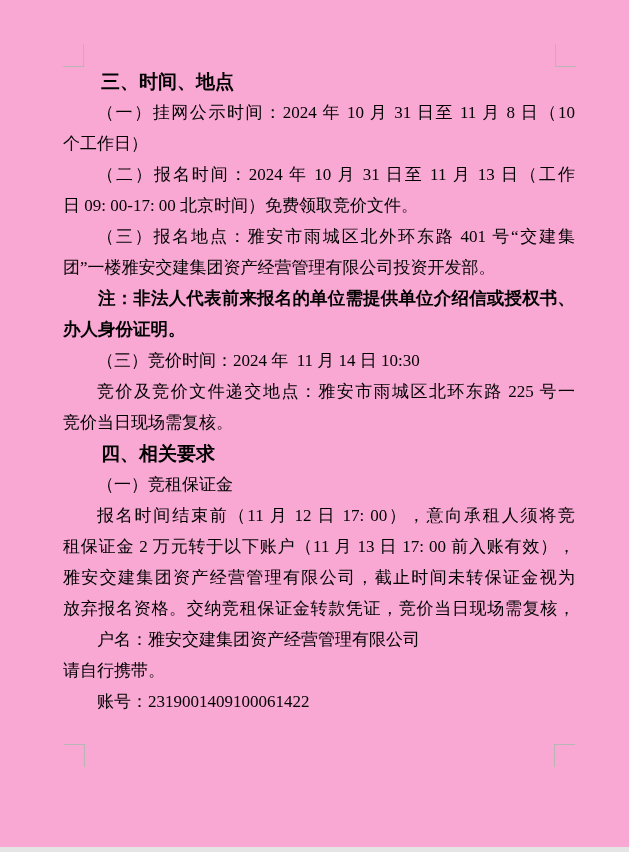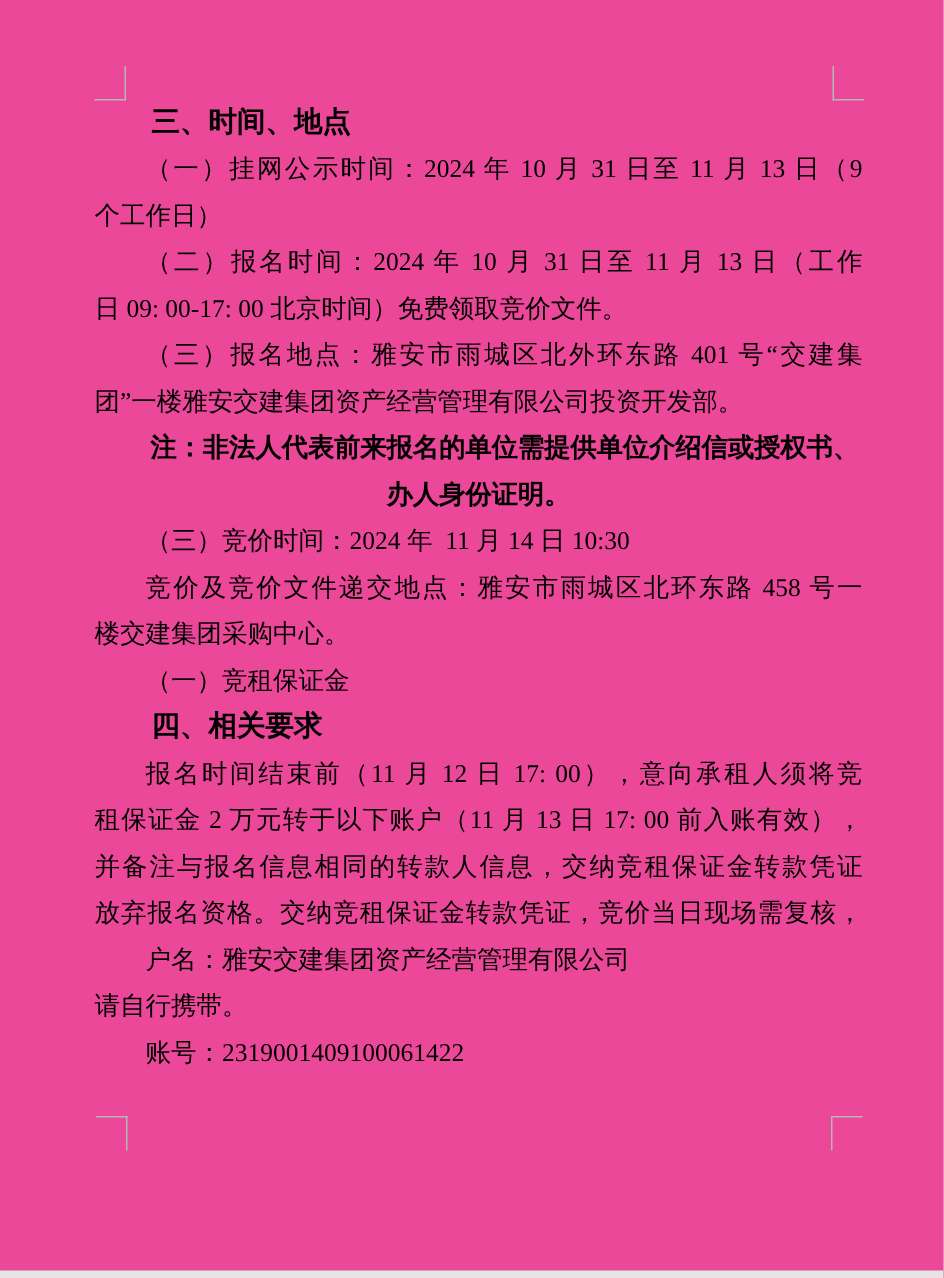--- a/index.html
+++ b/index.html
@@ -11,21 +11,21 @@
     height: 852px;
     position: relative;
     overflow: hidden;
     background: #ffffff;
     font-family: "Liberation Serif", "DejaVu Serif", serif;
     color: #000000;
   }
   .page {
     position: absolute;
     inset: 0;
-    background: #ec4899;
+    background: #f9a8d4;
   }
   .content {
     position: absolute;
     left: 63px;
     top: 66px;
     width: 512px;
   }
   .line {
     height: 31px;
     line-height: 31px;
@@ -41,21 +41,20 @@
   }
   .line.heading {
     font-family: "Liberation Sans", "DejaVu Sans", sans-serif;
     font-weight: bold;
     font-size: 19px;
   }
   .line.bold {
     font-family: "Liberation Sans", "DejaVu Sans", sans-serif;
     font-weight: bold;
     font-size: 17.5px;
-    text-align: center;
   }
   .mark {
     position: absolute;
     width: 20px;
     height: 22px;
     pointer-events: none;
   }
   .mark.tl { left: 63px;  top: 44px;  border-right: 1px solid var(--crop, #b6b6b6); border-bottom: 1px solid var(--crop, #b6b6b6); }
   .mark.tr { left: 555px; top: 44px;  border-left: 1px solid var(--crop, #b6b6b6);  border-bottom: 1px solid var(--crop, #b6b6b6); }
   .mark.bl { left: 64px;  top: 744px; border-top: 1px solid var(--crop, #b6b6b6);   border-right: 1px solid var(--crop, #b6b6b6); }
@@ -73,36 +72,36 @@
 <body style="color: rgb(0, 0, 0); background: rgb(255, 255, 255);">
 
 <div class="page">
   <div class="mark tl"></div>
   <div class="mark tr"></div>
   <div class="mark bl"></div>
   <div class="mark br"></div>
 
   <div class="content">
       <div class="line heading indent">三、时间、地点</div>
-      <div class="line indent justify">（一）挂网公示时间：2024 年 10 月  31 日至 11 月 13 日（9</div>
+      <div class="line indent justify">（一）挂网公示时间：2024 年 10 月  31 日至 11 月 8 日（10</div>
       <div class="line">个工作日）</div>
       <div class="line indent justify">（二）报名时间：2024 年 10 月  31 日至 11 月 13 日（工作</div>
       <div class="line">日 09: 00-17: 00 北京时间）免费领取竞价文件。</div>
       <div class="line indent justify">（三）报名地点：雅安市雨城区北外环东路 401 号“交建集</div>
       <div class="line">团”一楼雅安交建集团资产经营管理有限公司投资开发部。</div>
       <div class="line bold indent justify">注：非法人代表前来报名的单位需提供单位介绍信或授权书、经</div>
       <div class="line bold">办人身份证明。</div>
       <div class="line indent">（三）竞价时间：2024 年  11 月 14 日 10:30</div>
-      <div class="line indent justify">竞价及竞价文件递交地点：雅安市雨城区北环东路 458 号一</div>
-      <div class="line">楼交建集团采购中心。</div>
+      <div class="line indent justify">竞价及竞价文件递交地点：雅安市雨城区北环东路 225 号一</div>
+      <div class="line">竞价当日现场需复核。</div>
+      <div class="line heading indent">四、相关要求</div>
       <div class="line indent">（一）竞租保证金</div>
-      <div class="line heading indent">四、相关要求</div>
       <div class="line indent justify">报名时间结束前（11 月 12 日 17: 00），意向承租人须将竞</div>
       <div class="line justify">租保证金 2 万元转于以下账户（11 月 13 日 17: 00 前入账有效），</div>
-      <div class="line justify">并备注与报名信息相同的转款人信息，交纳竞租保证金转款凭证</div>
+      <div class="line justify">雅安交建集团资产经营管理有限公司，截止时间未转保证金视为</div>
       <div class="line justify">放弃报名资格。交纳竞租保证金转款凭证，竞价当日现场需复核，</div>
       <div class="line indent">户名：雅安交建集团资产经营管理有限公司</div>
       <div class="line">请自行携带。</div>
       <div class="line indent">账号：2319001409100061422</div>
     </div>
 
   <div class="page-gap"></div>
 </div>
 
 </body></html>

